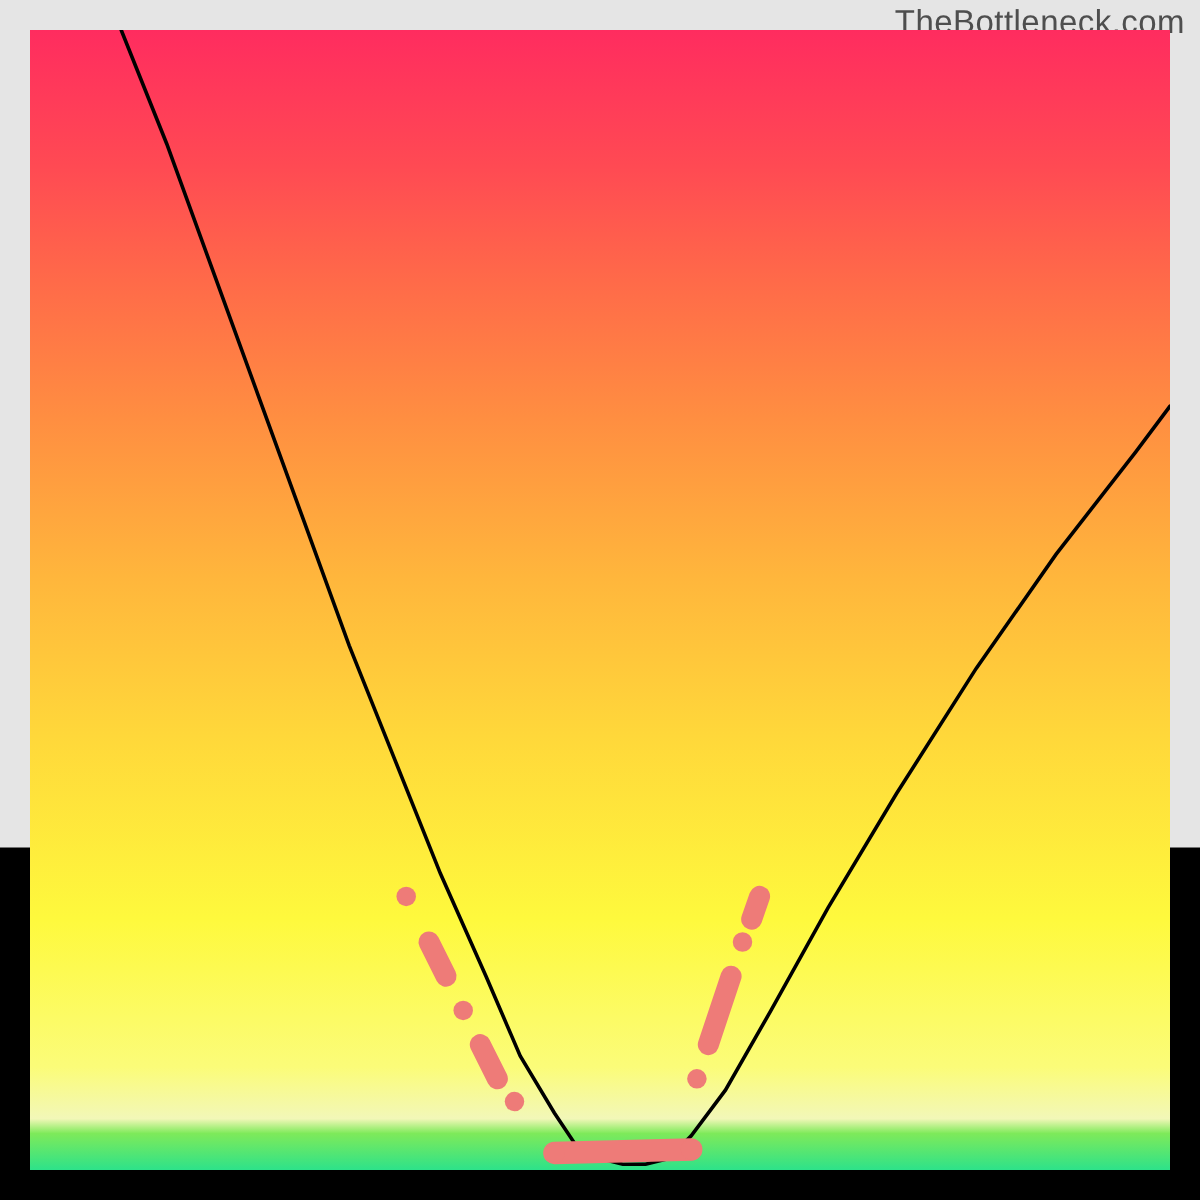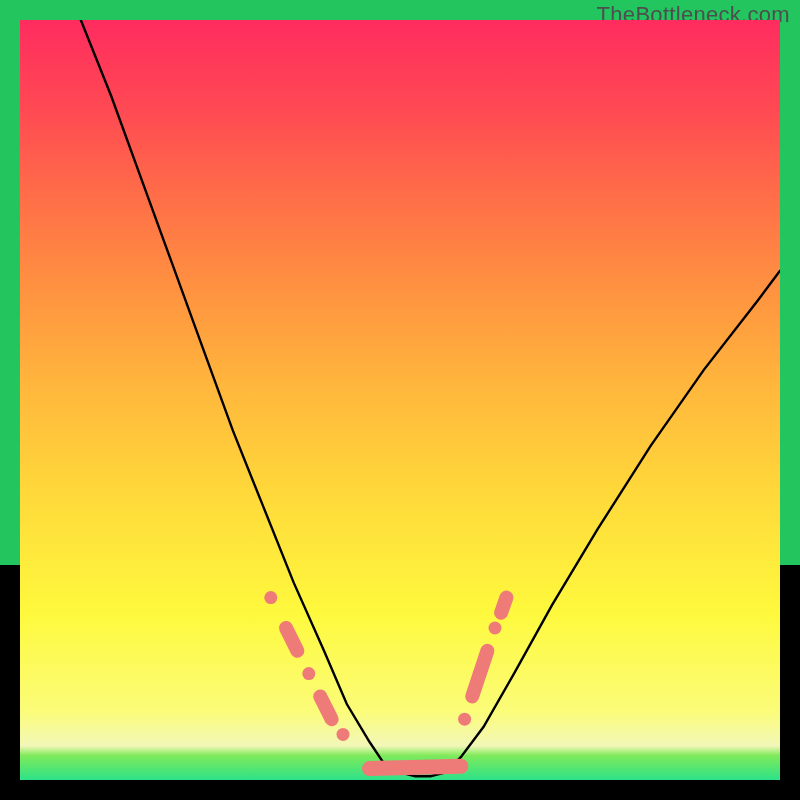--- a/index.html
+++ b/index.html
@@ -7,21 +7,21 @@
     padding: 0;
     width: 800px;
     height: 800px;
     background: #000;
     font-family: Arial, Helvetica, sans-serif;
   }
   .stage {
     position: relative;
     width: 800px;
     height: 565px;
-    background: #22c55e;
+    background: #e5e5e5;
   }
   .plot-area {
     position: absolute;
     left: 20px;
     top: 20px;
     width: 760px;
     height: 760px;
     
     background: linear-gradient(to top,
       #2de28a 0%,

